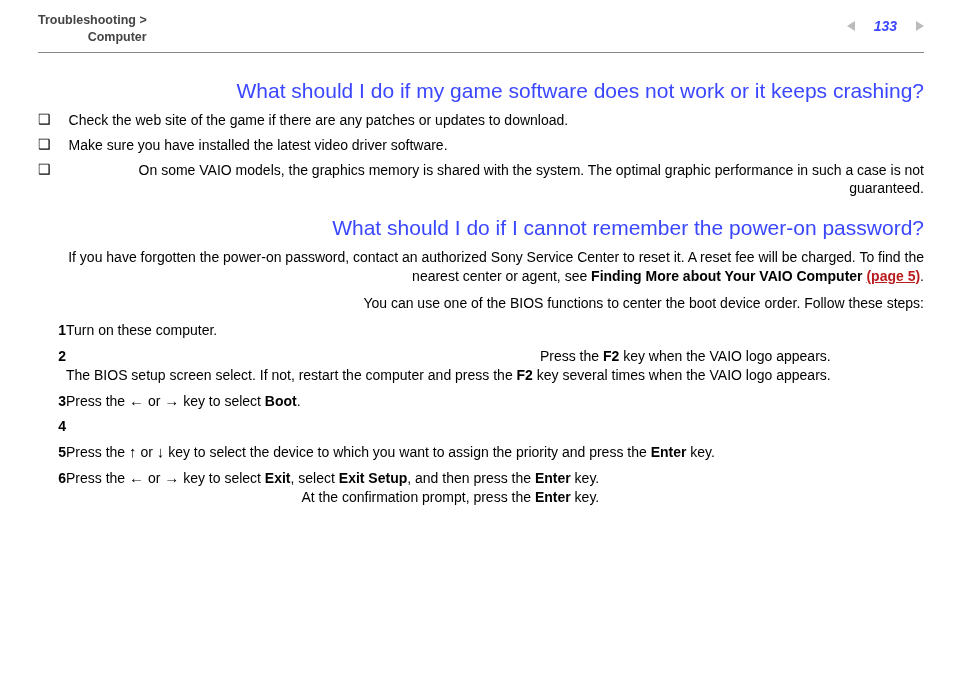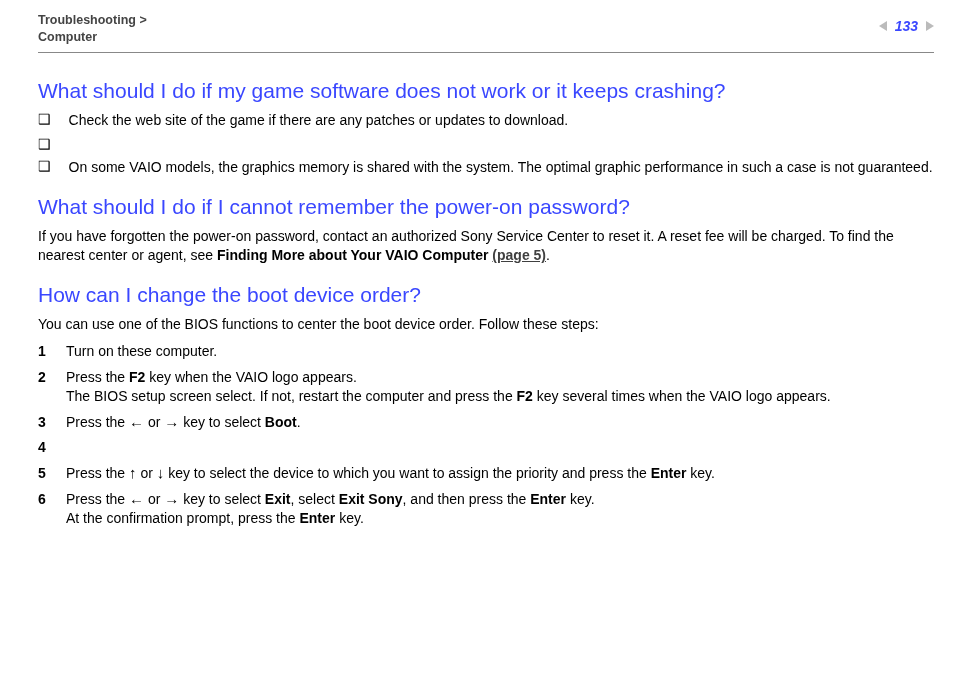--- a/index.html
+++ b/index.html
@@ -7,40 +7,41 @@
     padding: 0;
     font-family: Arial, Helvetica, sans-serif;
     font-size: 14px;
     color: #000;
     background: #fff;
     width: 954px;
     height: 674px;
     box-sizing: border-box;
   }
   .page {
-    padding: 12px 20px 20px 38px;
+    padding: 12px 30px 20px 38px;
+    text-align: right;
   }
   .header {
     display: flex;
     justify-content: space-between;
     align-items: flex-start;
     border-bottom: 1px solid #888;
     padding-bottom: 6px;
     margin-bottom: 26px;
   }
   .breadcrumb {
     font-size: 12.5px;
     font-weight: bold;
     color: #444;
     line-height: 1.35;
   }
   .pagenum-wrap {
     display: flex;
     align-items: center;
-    gap: 8px;
+    gap: 19px;
     margin-top: 6px;
   }
   .pagenum {
     color: #3a47ff;
     font-weight: bold;
     font-style: italic;
     font-size: 14px;
   }
   .tri-left {
     width:0;height:0;border-top:5px solid transparent;border-bottom:5px solid transparent;border-right:8px solid #bbb;
@@ -53,21 +54,21 @@
     font-weight: normal;
     font-size: 21px;
     margin: 18px 0 8px 0;
   }
   h2.first { margin-top: 0; }
   .para {
     margin: 4px 0 8px 0;
     line-height: 1.35;
   }
   .bold { font-weight: bold; }
-  .link { color: #404040; font-weight: bold; text-decoration: underline; }
+  .link { color: #b91c1c; font-weight: bold; text-decoration: underline; }
   ul.sq {
     list-style: none;
     padding: 0;
     margin: 6px 0 4px 0;
   }
   ul.sq li {
     display: flex;
     align-items: flex-start;
     margin: 6px 0;
     line-height: 1.35;
@@ -116,33 +117,33 @@
   </div>
 
   <h2 class="section first">What should I do if my game software does not work or it keeps crashing?</h2>
   <ul class="sq">
     <li>
       <span class="sq-mark">❑</span>
       <span>Check the web site of the game if there are any patches or updates to download.</span>
     </li>
     <li>
       <span class="sq-mark">❑</span>
+      <span>Make sure you have installed the latest video driver software.</span>
     </li>
     <li>
       <span class="sq-mark">❑</span>
       <span>On some VAIO models, the graphics memory is shared with the system. The optimal graphic performance in such a case is not guaranteed.</span>
     </li>
   </ul>
 
   <h2 class="section">What should I do if I cannot remember the power-on password?</h2>
   <p class="para">
     <span>If you have forgotten the power-on password, contact an authorized Sony Service Center to reset it. A reset fee will be charged. To find the nearest center or agent, see </span><span class="bold">Finding More about Your VAIO Computer </span><span class="link">(page 5)</span><span>.</span>
   </p>
 
-  <h2 class="section">How can I change the boot device order?</h2>
   <p class="para">You can use one of the BIOS functions to center the boot device order. Follow these steps:</p>
 
   <ol class="steps">
     <li>
       <span class="step-num">1</span>
       <span>Turn on these computer.</span>
     </li>
     <li>
       <span class="step-num">2</span>
       <span>
@@ -161,19 +162,19 @@
     </li>
     <li>
       <span class="step-num">5</span>
       <span>
         <span>Press the </span><span class="arrow">↑</span><span> or </span><span class="arrow">↓</span><span> key to select the device to which you want to assign the priority and press the </span><span class="bold">Enter</span><span> key.</span>
       </span>
     </li>
     <li>
       <span class="step-num">6</span>
       <span>
-        <span>Press the </span><span class="arrow">←</span><span> or </span><span class="arrow">→</span><span> key to select </span><span class="bold">Exit</span><span>, select </span><span class="bold">Exit Sony</span><span>, and then press the </span><span class="bold">Enter</span><span> key.</span><br>
+        <span>Press the </span><span class="arrow">←</span><span> or </span><span class="arrow">→</span><span> key to select </span><span class="bold">Exit</span><span>, select </span><span class="bold">Exit Setup</span><span>, and then press the </span><span class="bold">Enter</span><span> key.</span><br>
         <span>At the confirmation prompt, press the </span><span class="bold">Enter</span><span> key.</span>
       </span>
     </li>
   </ol>
 
 </div>
 
 </body></html>

